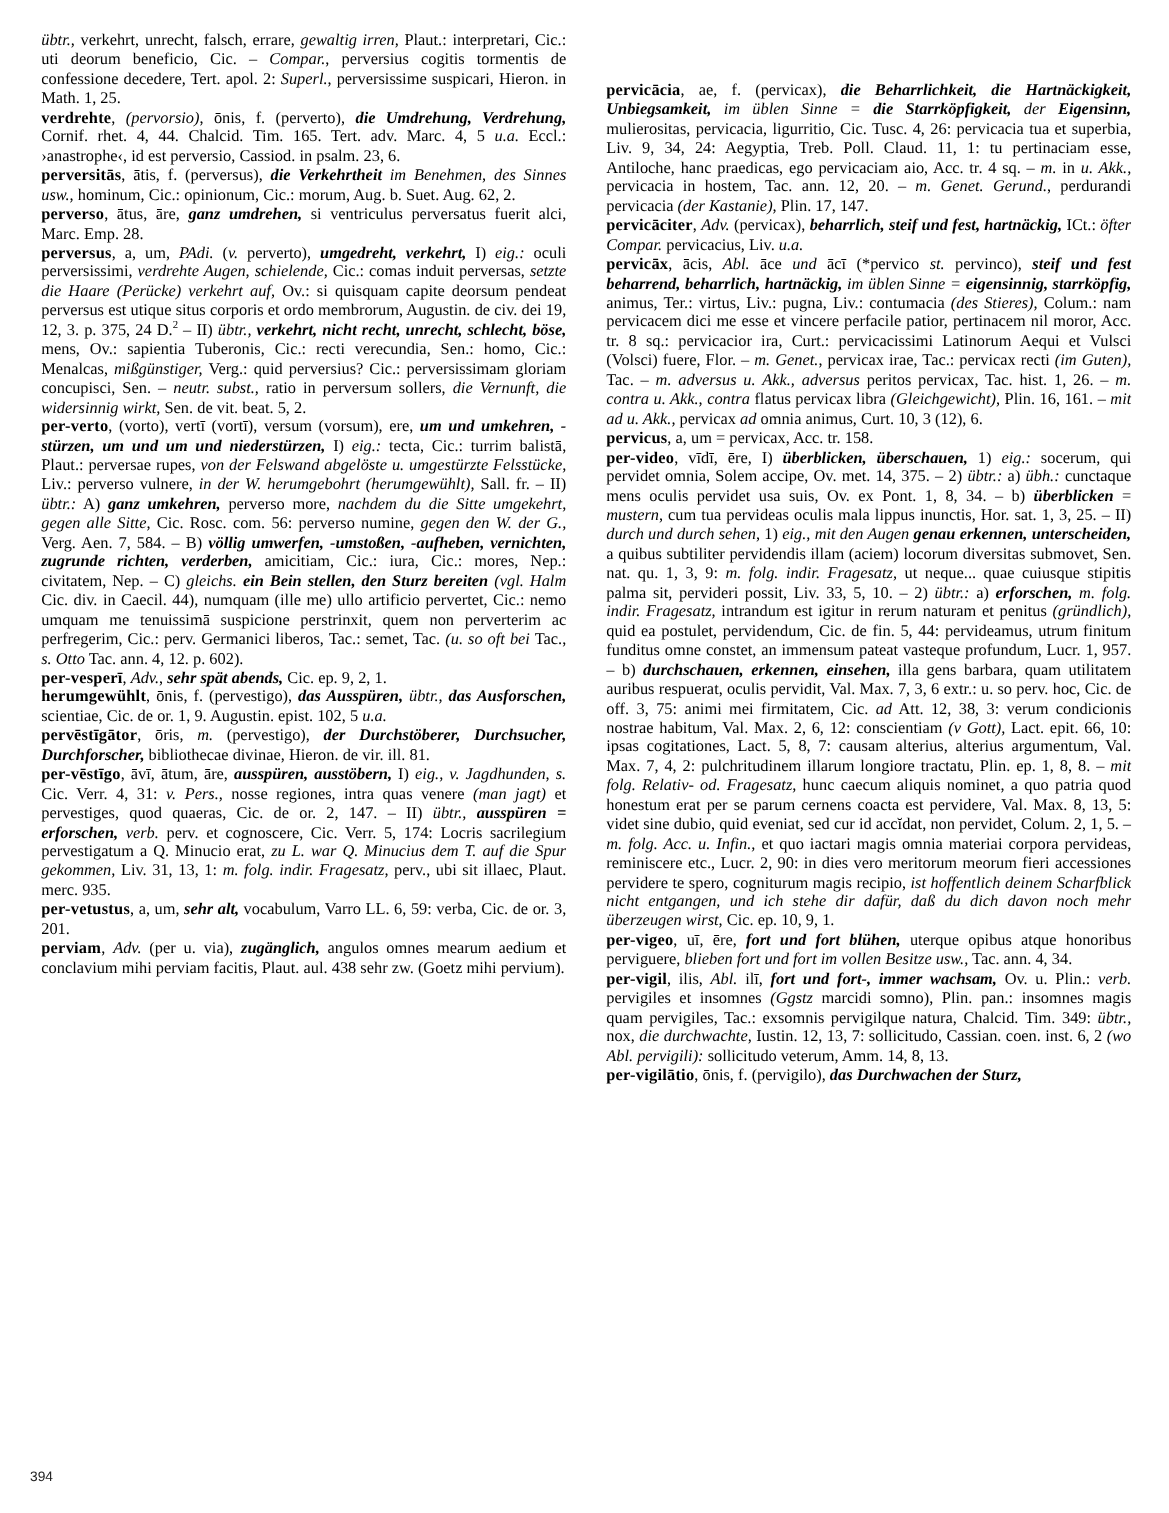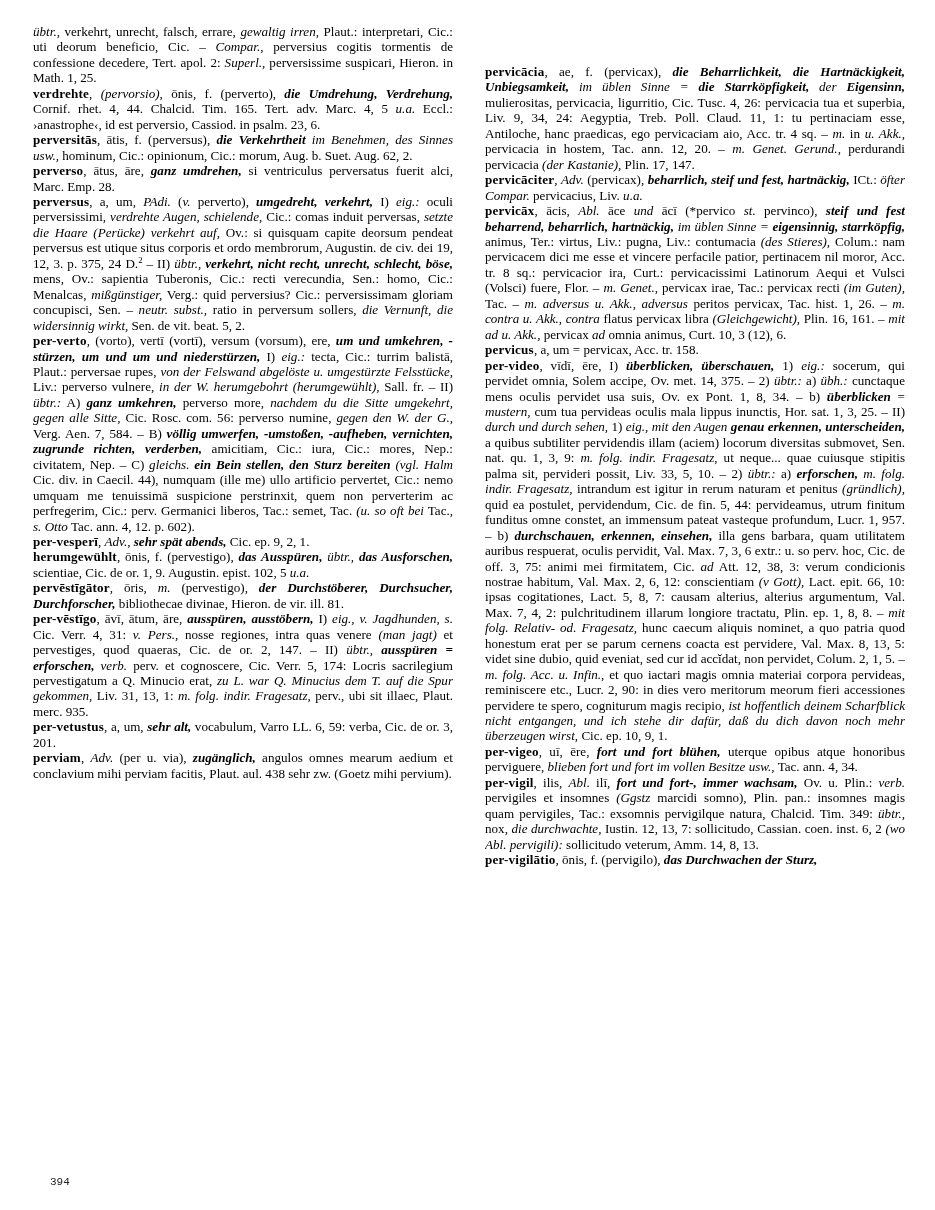--- a/index.html
+++ b/index.html
@@ -59,25 +59,25 @@
   .it {
     font-style: italic;
   }
   sup {
     font-size: 8.6px;
     vertical-align: super;
     line-height: 0;
   }
   .pagenum {
     position: absolute;
-    left: 50px;
+    left: 24px;
     top: 1176px;
     font-size: 11px;
     color: #222;
-    font-family: Liberation Mono, monospace;
+    font-family: Liberation Sans, sans-serif;
   }
 </style>
 </head>
 <body>
 
 <div class="page">
 
   <div class="columns">
 
     <div class="col left" id="col-left">

